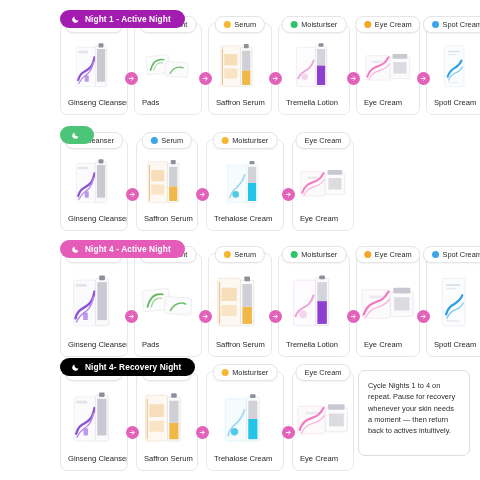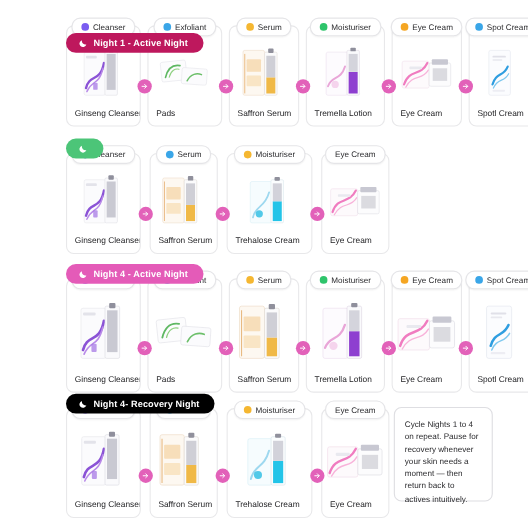--- a/index.html
+++ b/index.html
@@ -88,21 +88,21 @@
     padding:9px 9px;
     font-size:7.4px;line-height:1.52;color:#2a2a2d;
   }
 </style>
 </head>
 <body>
 
 <div class="board">
   <div id="rows">
       <div class="night-row" style="left: 60px; top: 10px;">
-        <div class="night-badge" style="background: #be185d; margin-top: 20px;">
+        <div class="night-badge" style="background: #a21caf;">
           <span class="moon-icon">
             <svg viewBox="0 0 24 24" aria-hidden="true">
               <path d="M20 14.5A8.6 8.6 0 0 1 9.5 4 8.5 8.5 0 1 0 20 14.5z" fill="#fff"></path>
             </svg>
           </span>
           <span>Night 1 - Active Night</span>
         </div>
         <div class="steps" style="gap: 6px;">
           <div class="step" style="width: 68px; height: 92px;">
             <div class="step-pill">
@@ -576,16 +576,16 @@
       <rect x="33.8" y="13.5" width="17.4" height="5.8" rx="1.0" fill="#c8c8d2"></rect>
       <rect x="34.8" y="23.2" width="15.5" height="13.5" fill="#b9b9c4" opacity=".5"></rect>
               </svg>
             </div>
             <div class="cap">Eye Cream</div>
           </div>
         </div>
       </div>
     </div>
 
-  <div class="note" style="left:358px;top:370px;width:90px;height:86px;">
+  <div class="note" style="left:358px;top:370px;width:112px;height:86px;">
     <span>Cycle Nights 1 to 4 on repeat. Pause for recovery whenever your skin needs a moment — then return back to actives intuitively.</span>
   </div>
 </div>
 
 </body></html>

